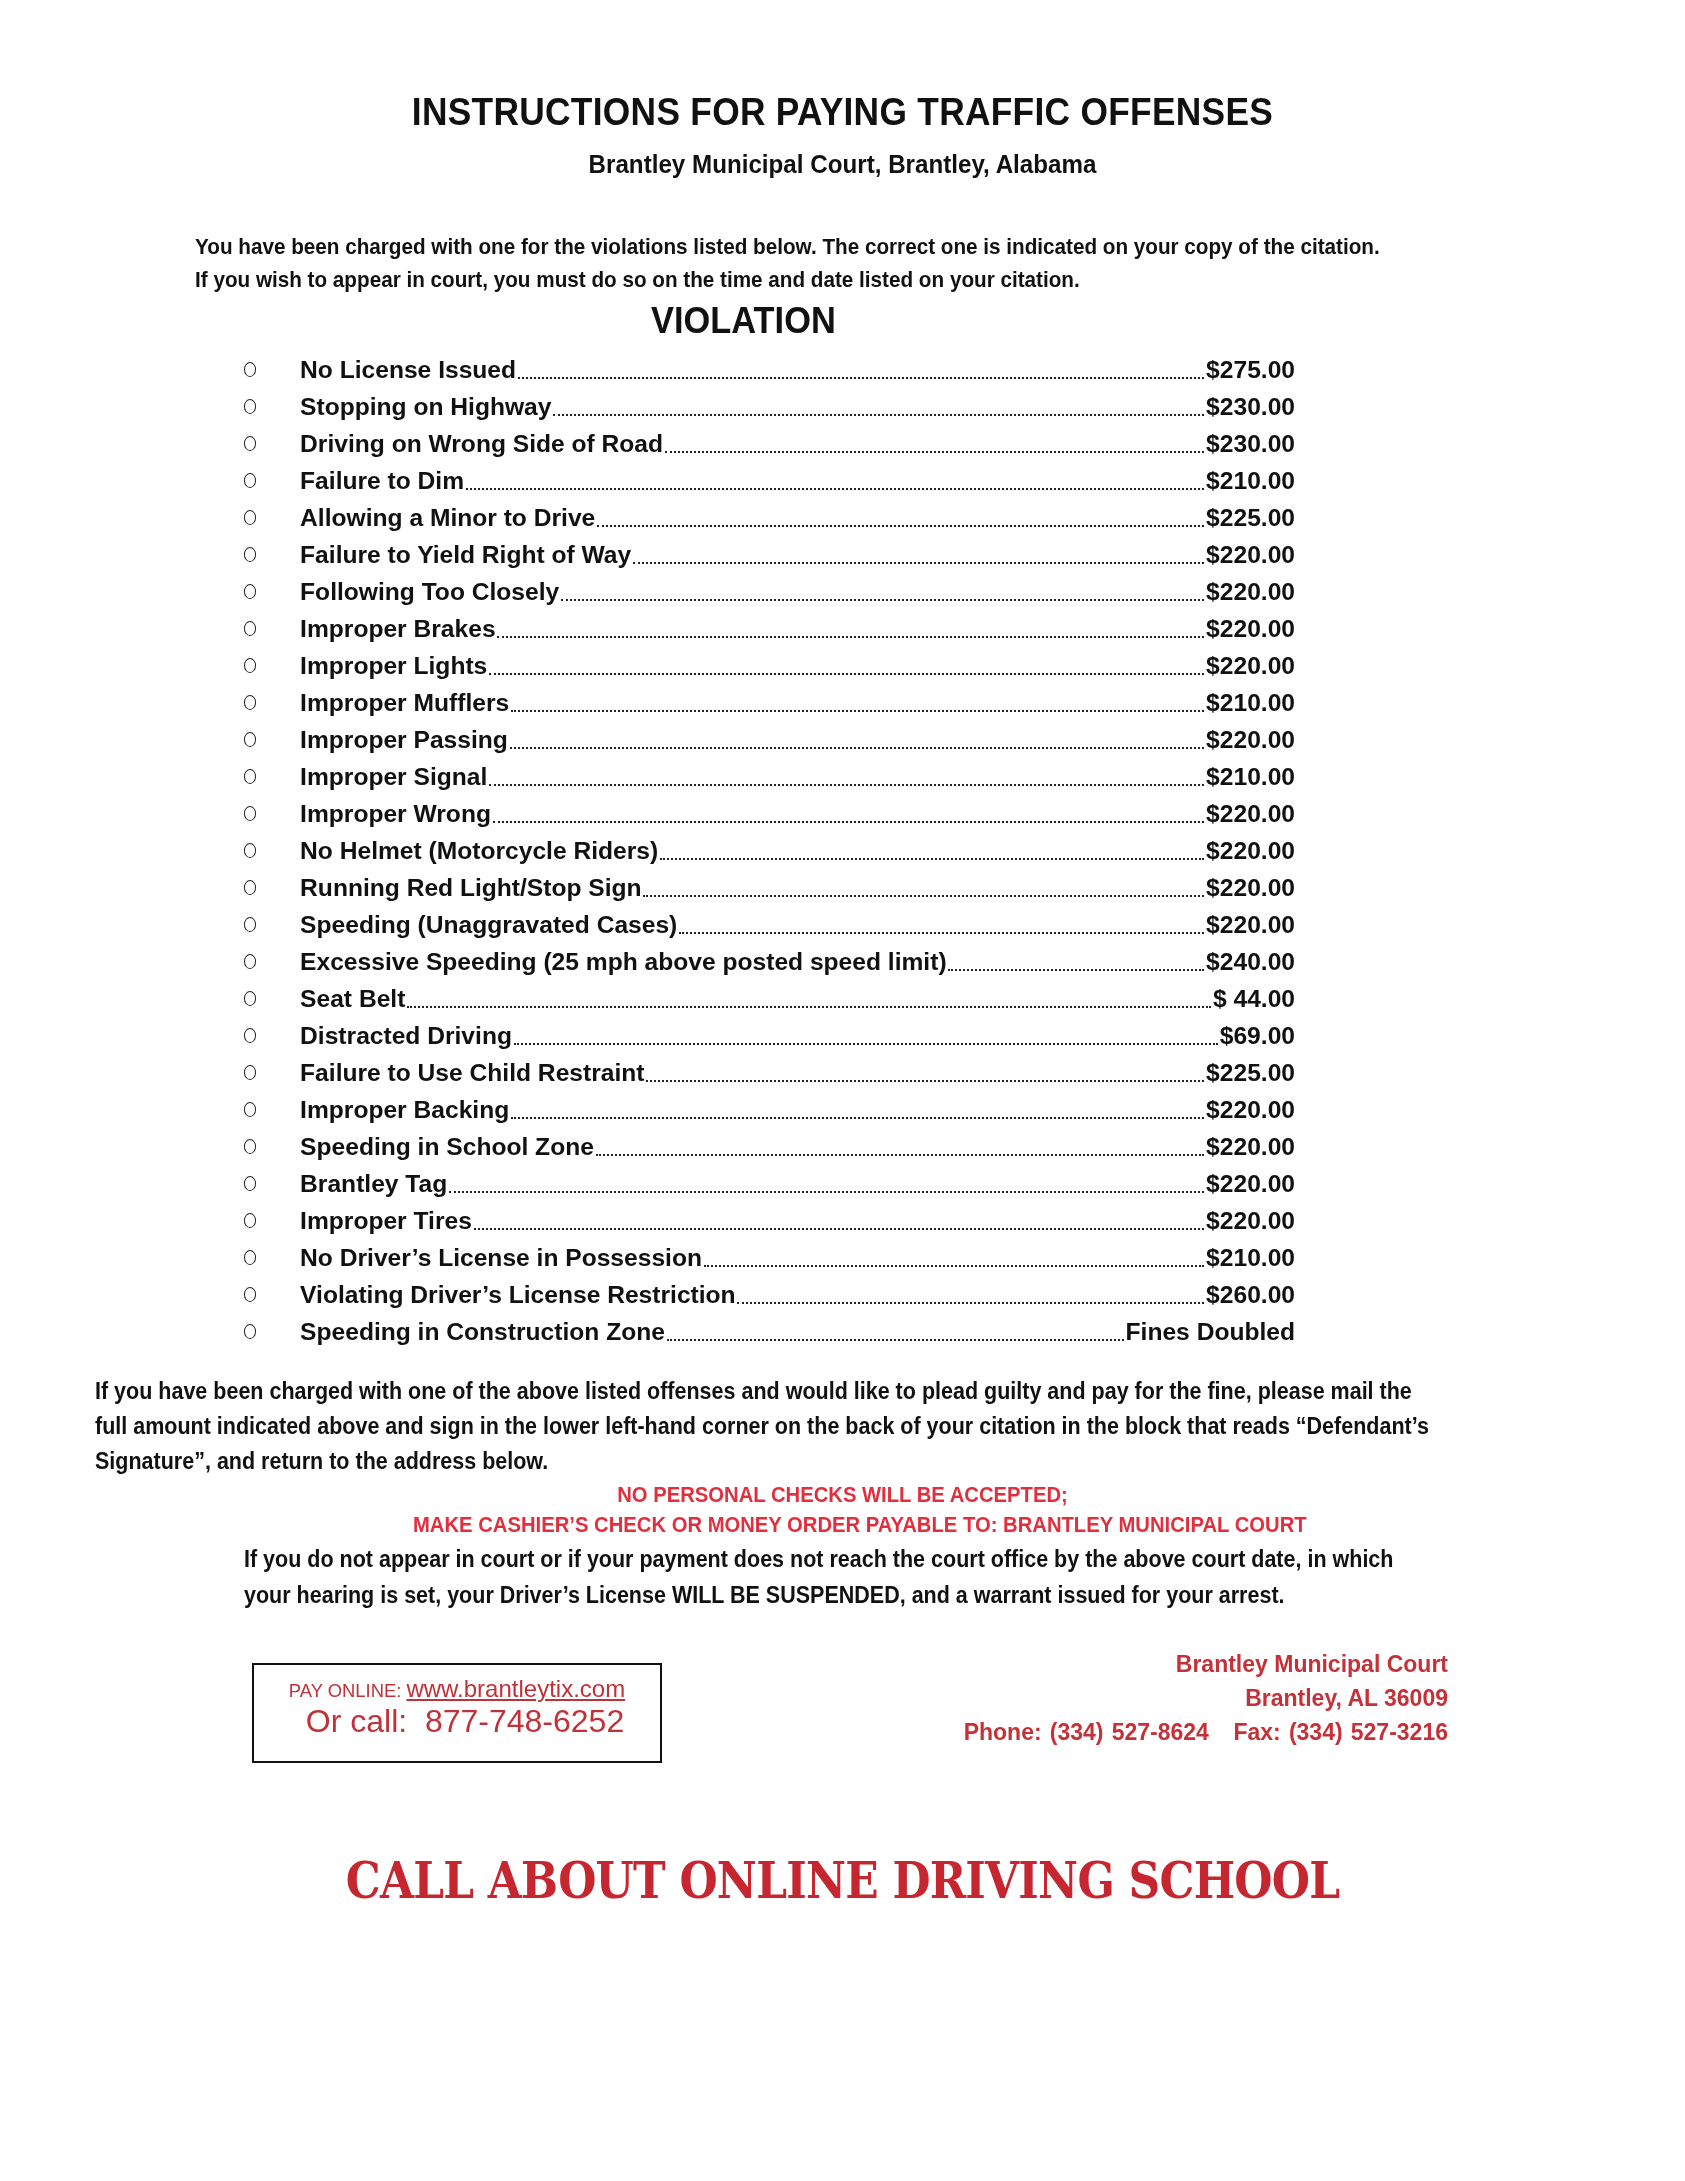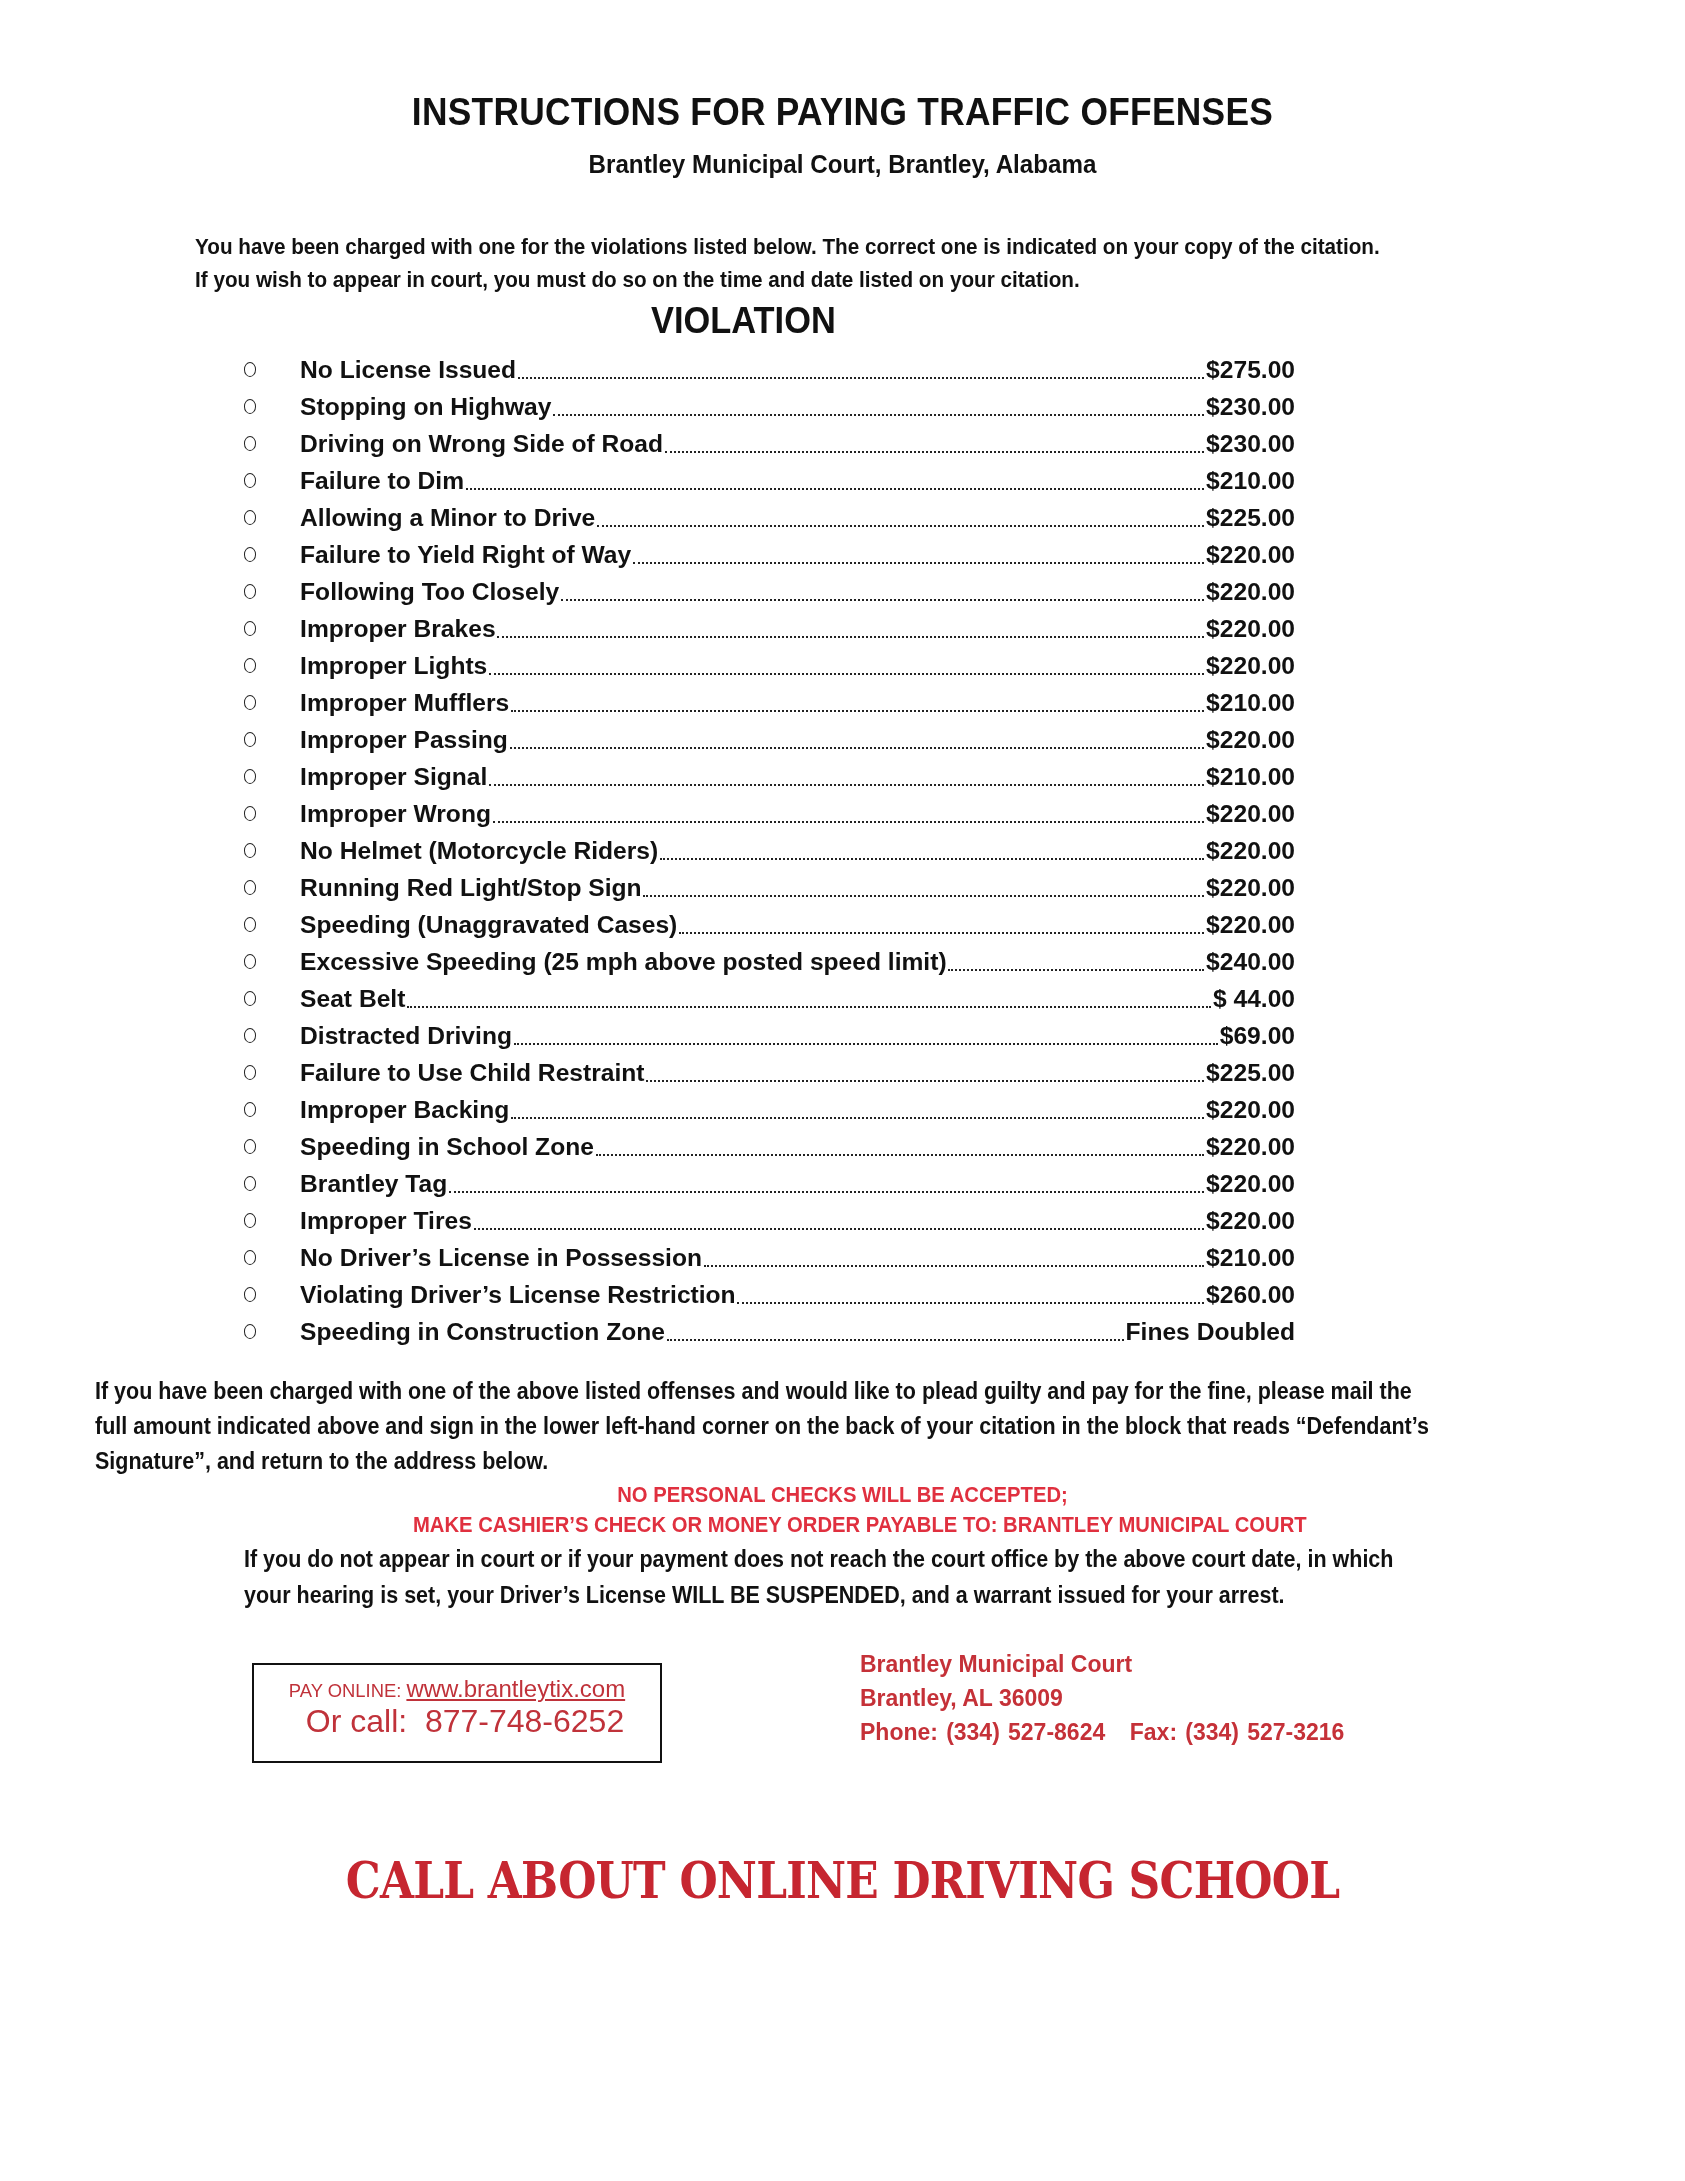--- a/index.html
+++ b/index.html
@@ -81,21 +81,21 @@
       border: 2.6px solid #111;
       color: #c0323a; text-align: center;
       padding-top: 10px;
     }
     .pay-line1 { font-size: 18.4px; line-height: 28px; }
     .pay-line1 .url { font-size: 24px; text-decoration: underline; color: #c0323a; }
     .pay-line2 { font-size: 32px; line-height: 33px; margin-left: 16px; }
 
     .address {
       position: absolute; left: 860px; top: 1647px; width: 588px;
-      color: #c53138; text-align: left; font-weight: bold;
+      color: #c53138; text-align: right; font-weight: bold;
       font-size: 23px; line-height: 34px;
     }
     .address span { display: block; }
     .address .phone-fax { word-spacing: 1.8px; }
 
     .promo {
       position: absolute; left: 0; width: 1685px; top: 1850px;
       text-align: center; color: #c62630;
       font-family: "DejaVu Serif", "Liberation Serif", serif;
       font-weight: bold; font-size: 51px; letter-spacing: -0.9px;

